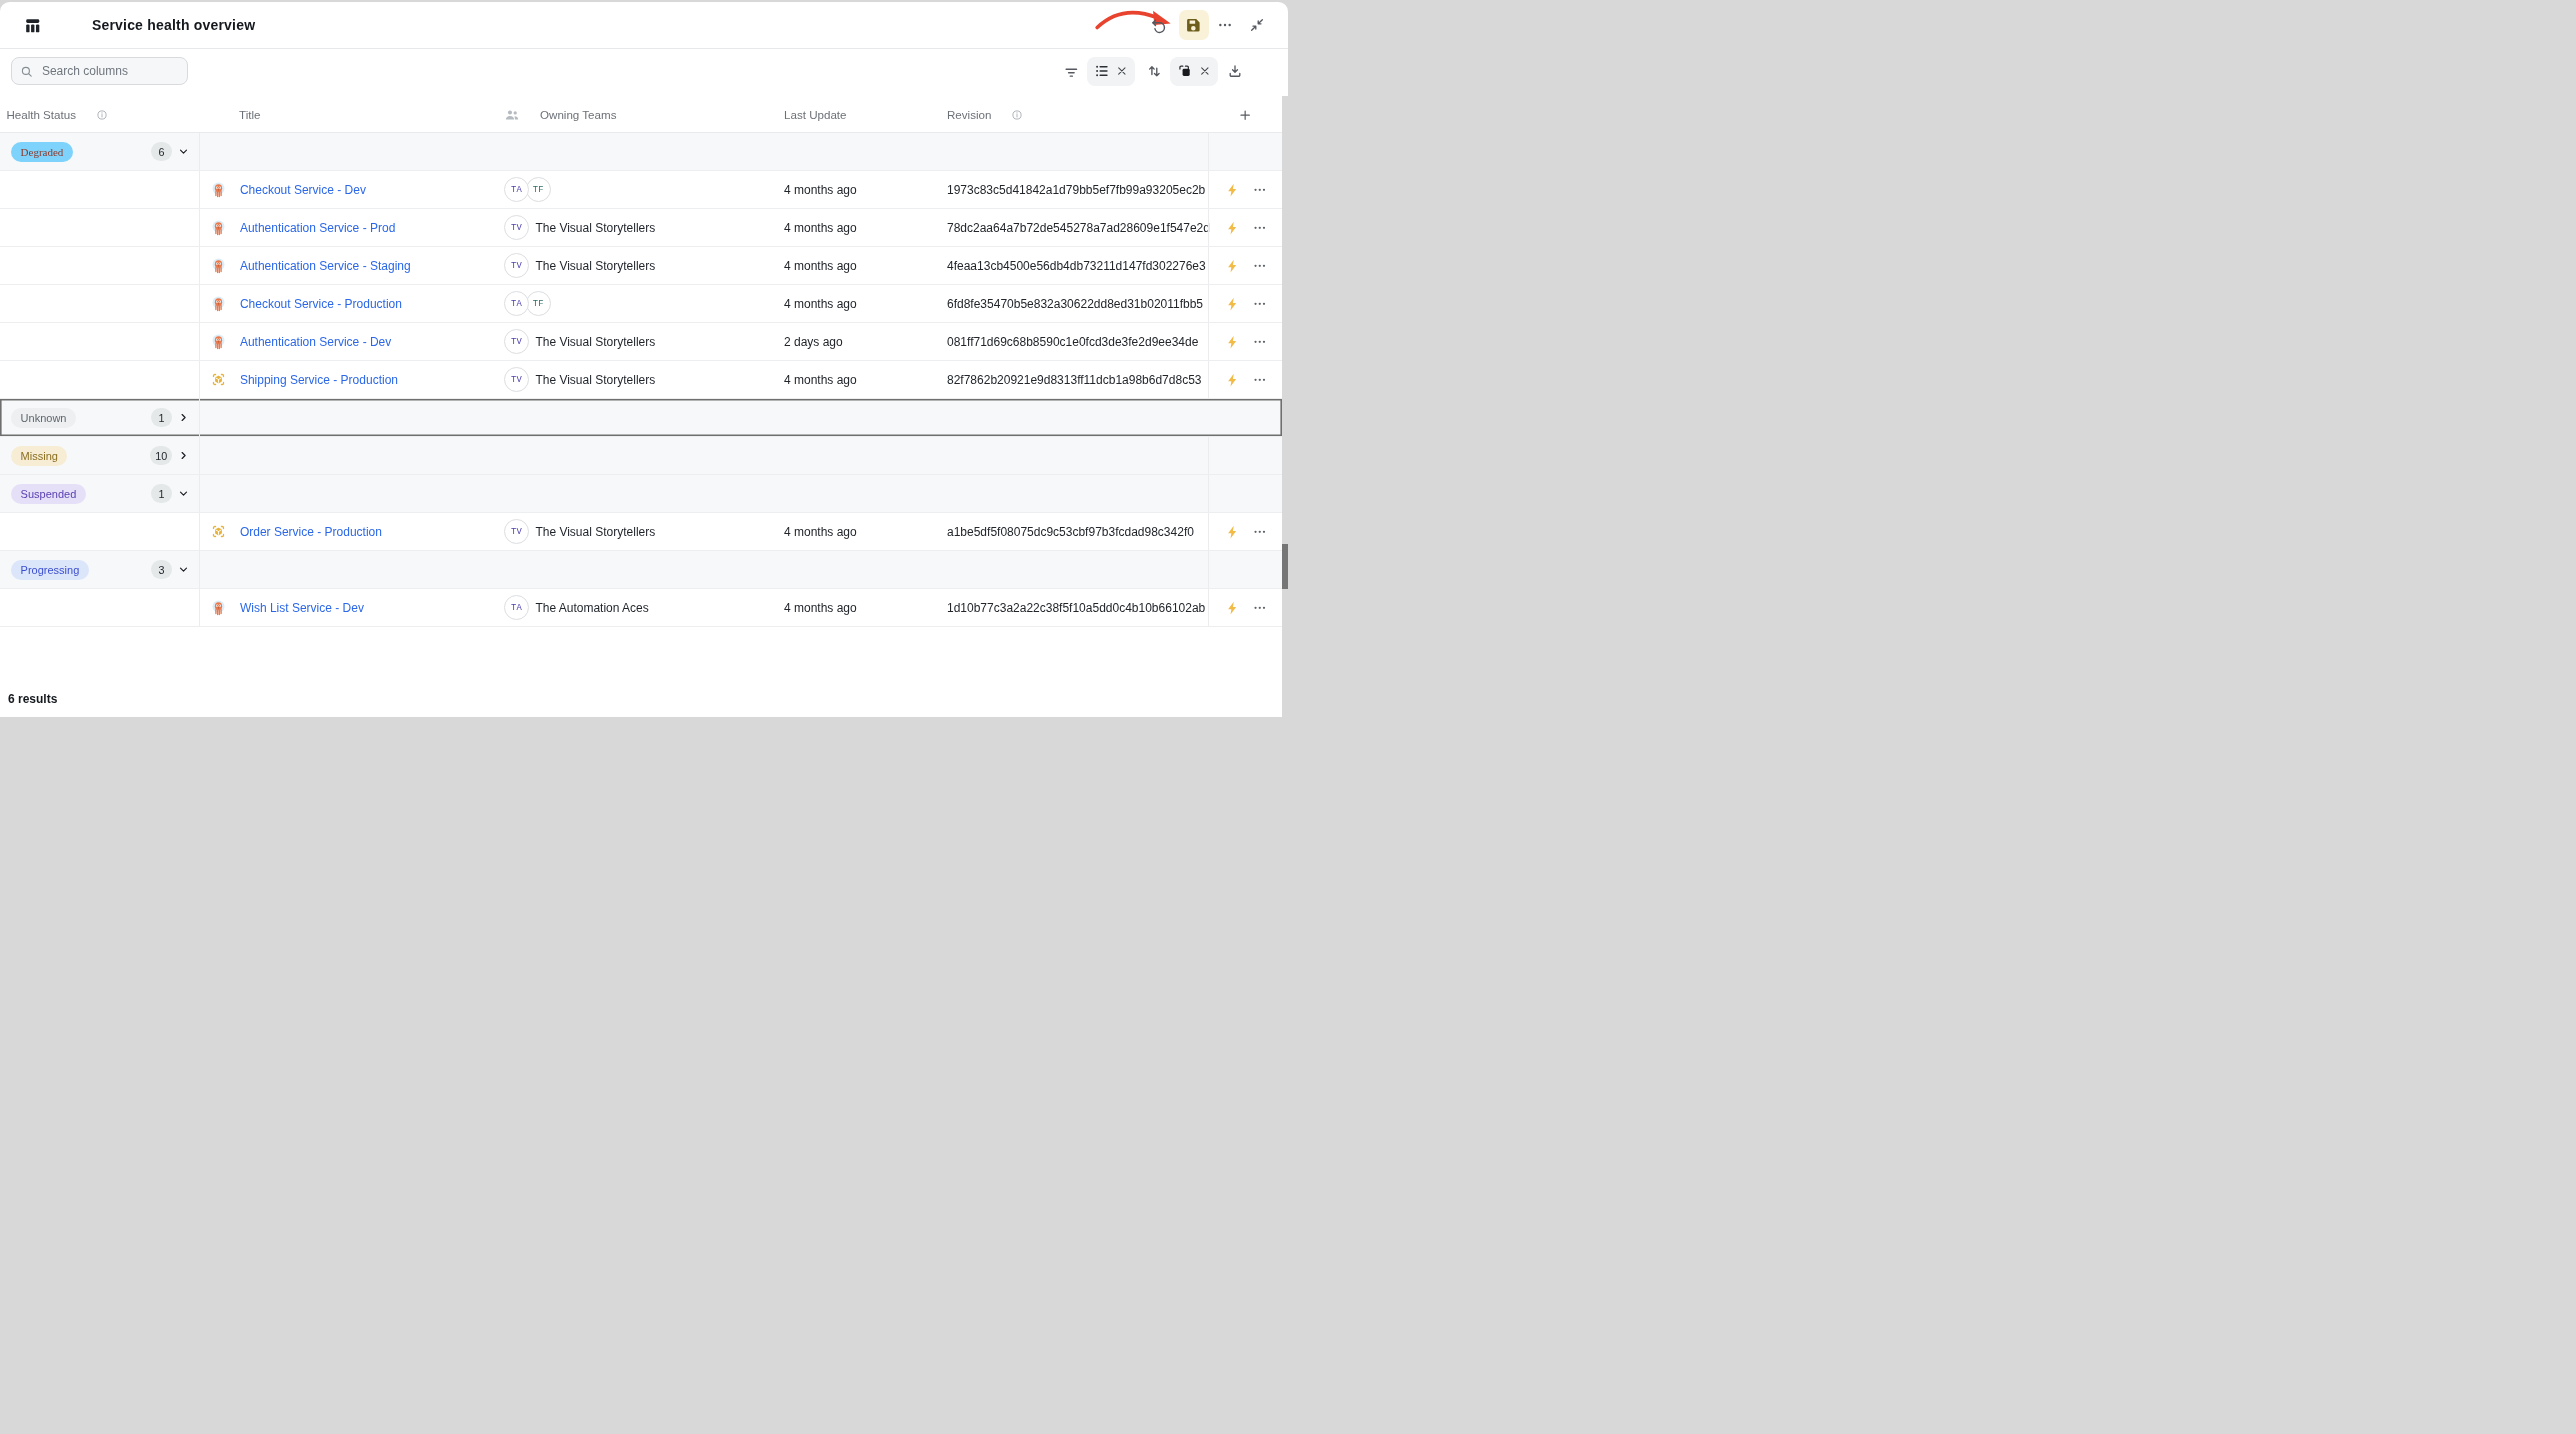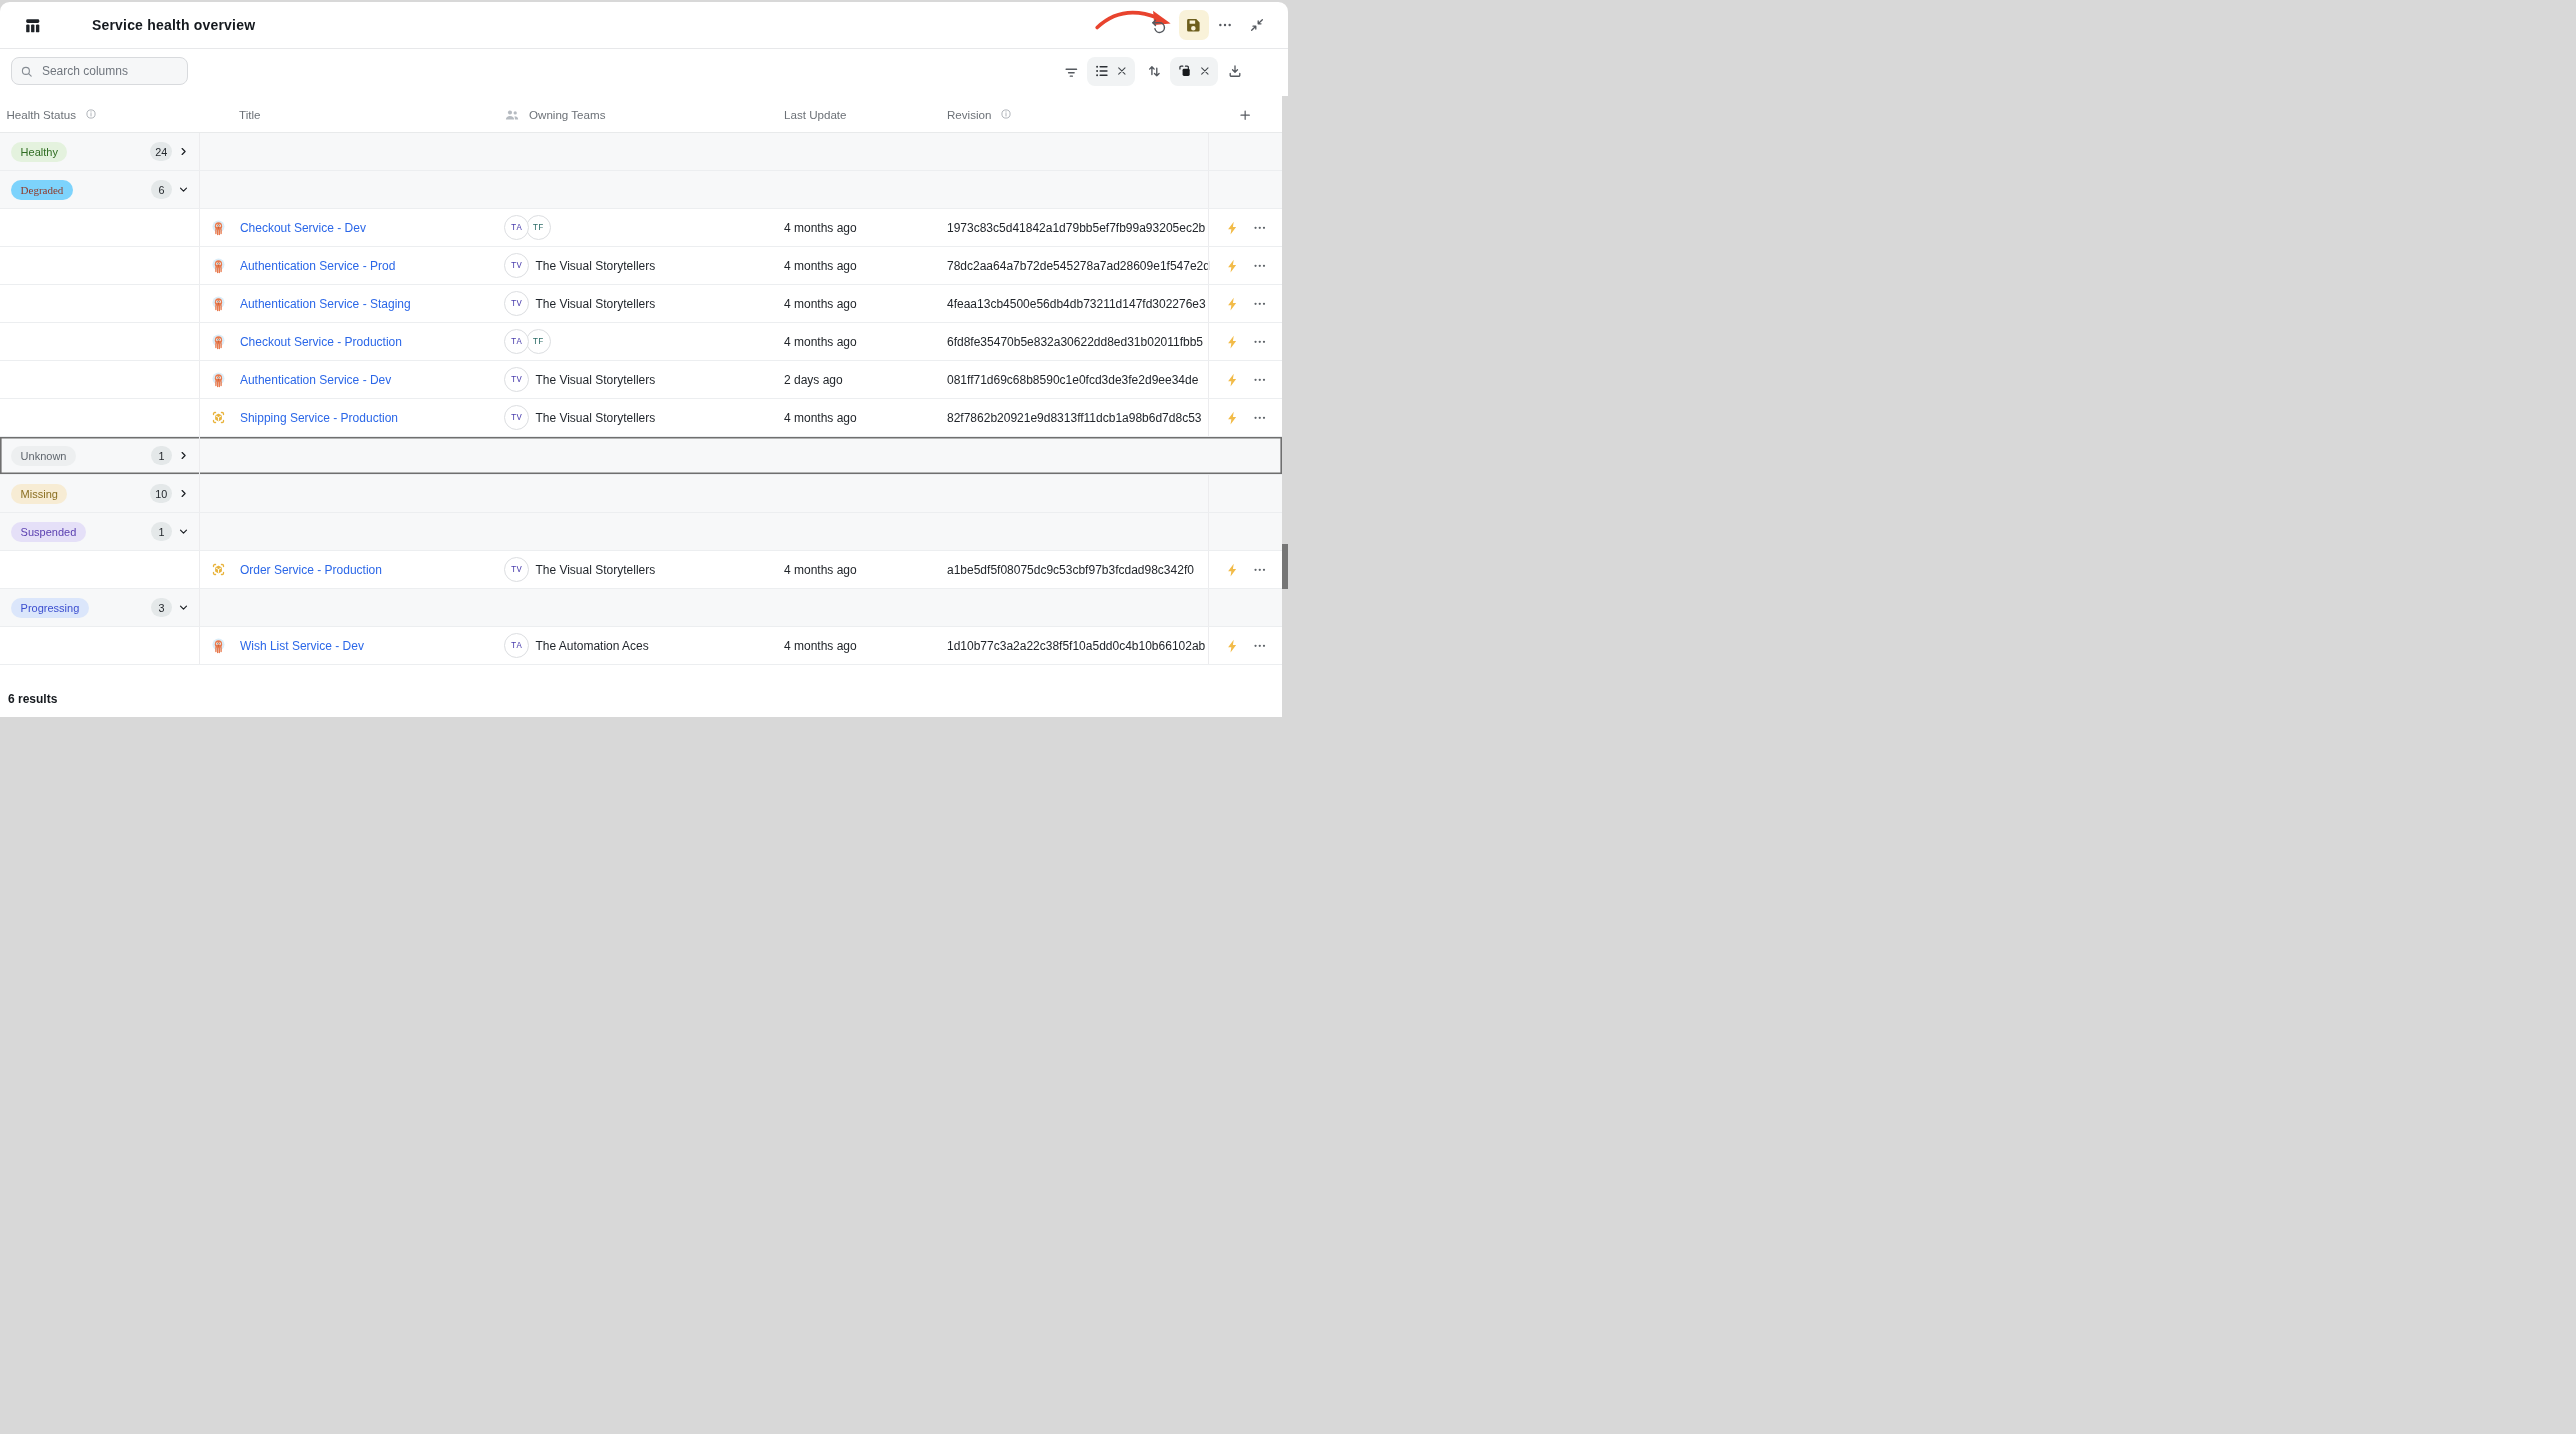--- a/index.html
+++ b/index.html
@@ -23,21 +23,21 @@
   .filter{left:1063px;top:14.3px;}
   .pill{position:absolute;top:7.2px;height:29.5px;background:#f1f3f4;border-radius:8px;display:flex;align-items:center;justify-content:center;gap:6.4px;padding:0 7.2px;box-sizing:border-box;cursor:pointer;}
   .pill-list{left:1087px;width:48px;}
   .pill-group{left:1170px;width:48px;}
   .sort{left:1146px;top:13.5px;}
   .download{left:1227px;top:13.5px;}
 
   
   .grid{display:grid;grid-template-columns:200px 304px 280px 163px 261px 74px;width:1282px;box-sizing:border-box;}
   .thead{height:36px;border-bottom:0.8px solid #e8eaeb;align-items:center;color:#6c7177;font-size:11.6px;}
-  .th{display:flex;gap:9px;}
+  .th{display:flex;align-items:center;gap:20px;}
   .th1{padding-left:6.4px;}
   .th2{padding-left:39px;}
   .th6{justify-content:center;}
   .row{height:38px;border-bottom:0.8px solid #eceef0;align-items:center;}
   .row.group{background:#f7f8f9;}
   .c{display:flex;align-items:center;height:100%;box-sizing:border-box;}
   .c1{border-right:0.8px solid #ececee;justify-content:space-between;padding:0 10.4px 0 11px;}
   .row.data .c1{padding:0;}
   .c2{padding-left:10.4px;gap:13.5px;}
   .c4,.c5{font-size:12px;color:#22262b;}
@@ -208,38 +208,20 @@
       <span style="display:flex;cursor:pointer;">
         <svg width="14.3" height="14.3" viewBox="0 0 24 24" stroke="#55595f" stroke-width="2" stroke-linecap="round" fill="none">
             <path d="M12 5v14M5 12h14"></path>
           </svg>
       </span>
     </div>
   </div>
 
   <div>
 
-    <div class="grid row group">
-      <div class="c c1">
-        <span class="badge green">Healthy</span>
-        <span class="grp-right">
-          <span class="count">24</span>
-          <span class="chev">
-              <svg width="11" height="11" viewBox="0 0 24 24" fill="none" stroke="#1b1f24" stroke-width="2.6" stroke-linecap="round" stroke-linejoin="round">
-                <path d="m9 5.5 6.5 6.5L9 18.5"></path>
-              </svg>
-            </span>
-        </span>
-      </div>
-      <div class="c"></div>
-        <div class="c"></div>
-        <div class="c"></div>
-        <div class="c"></div>
-        <div class="c c6"></div>
-    </div>
 
     <div class="grid row group">
       <div class="c c1">
         <span class="badge red">Degraded</span>
         <span class="grp-right">
           <span class="count">6</span>
           <span class="chev">
               <svg width="11" height="11" viewBox="0 0 24 24" fill="none" stroke="#1b1f24" stroke-width="2.6" stroke-linecap="round" stroke-linejoin="round">
                 <path d="m5.5 9 6.5 6.5L18.5 9"></path>
               </svg>

